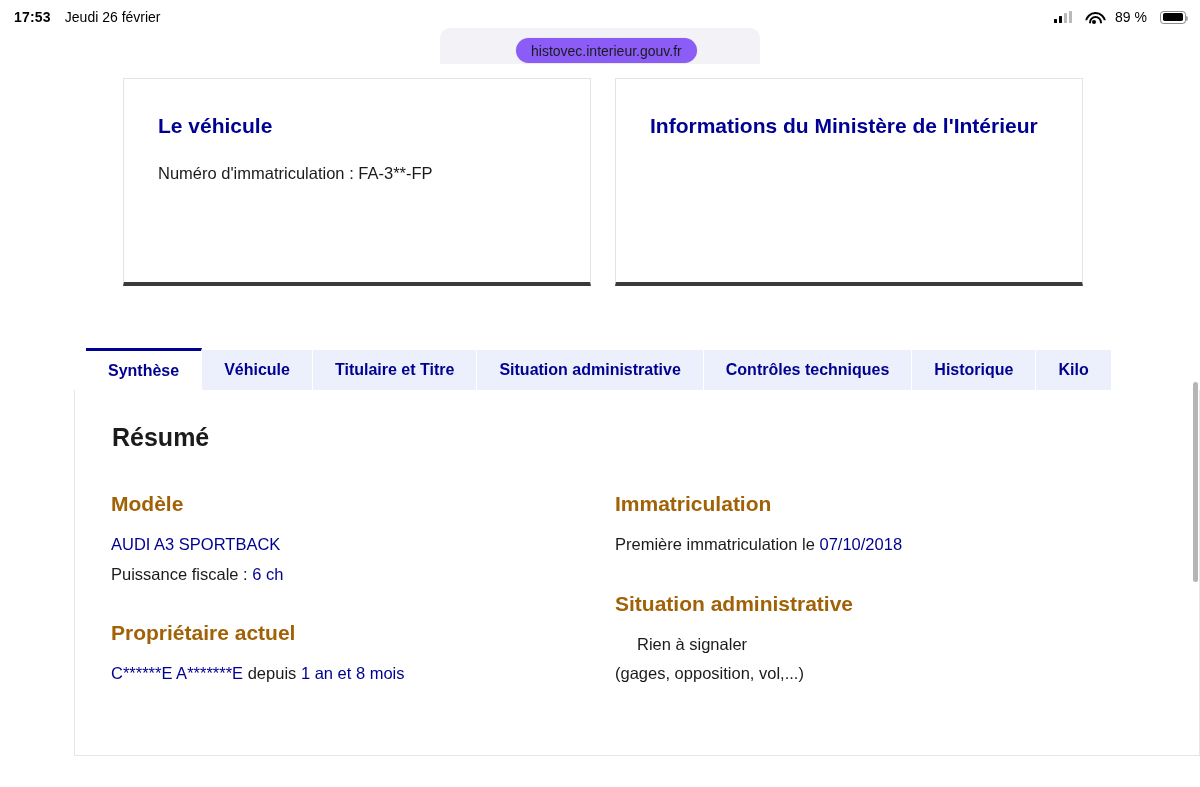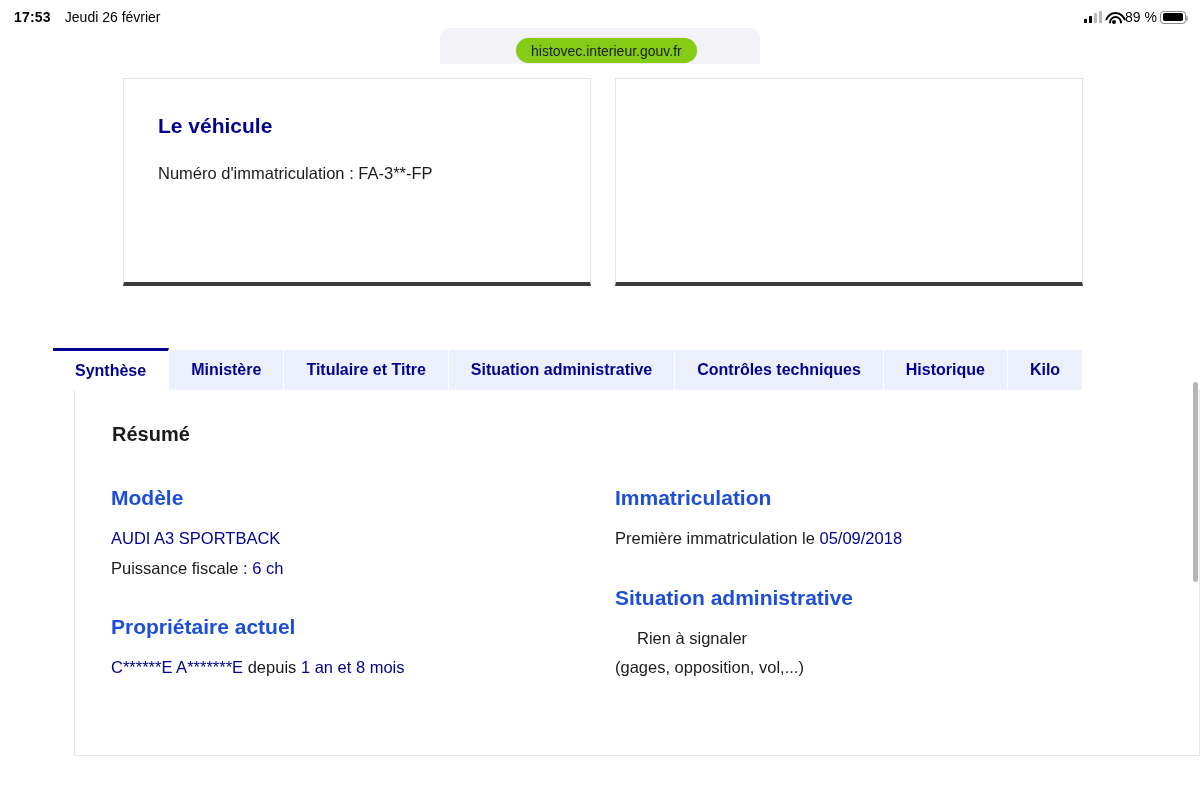--- a/index.html
+++ b/index.html
@@ -19,21 +19,21 @@
     padding: 0 14px;
     font-size: 14px;
     color: #000000;
   }
   .statusbar .time { font-weight: 600; letter-spacing: .2px; }
   .statusbar .date { margin-left: 14px; font-weight: 400; }
   .statusbar .right {
     margin-left: auto;
     display: flex;
     align-items: center;
-    gap: 3px;
+    gap: 13px;
   }
   .signal { display: flex; align-items: flex-end; gap: 2px; height: 12px; }
   .signal i { display: block; width: 3px; background: #000; border-radius: .5px; }
   .signal i:nth-child(1){ height: 4px; }
   .signal i:nth-child(2){ height: 7px; }
   .signal i:nth-child(3){ height: 10px; background: #b9b9b9; }
   .signal i:nth-child(4){ height: 12px; background: #b9b9b9; }
   .wifi { width: 17px; height: 13px; position: relative; }
   .wifi::before {
     content: ""; position: absolute; left: 0; top: 1px;
@@ -81,21 +81,21 @@
     content: ""; position: absolute;
     left: 0; right: 0; bottom: 0; height: 3px;
     background: #3a35c9;
   }
   .urlpill {
     position: absolute;
     left: 516px; top: 4px;
     height: 25px;
     padding: 0 15px;
     display: flex; align-items: center;
-    background: #84cc16;
+    background: #8b5cf6;
     border-radius: 13px;
     font-size: 14px;
     color: #1b1b1b;
     box-shadow: 0 0 0 .5px rgba(0,0,0,.07);
   }
 
   
   .page { position: relative; height: 723px; background: #fff; }
 
   .cards {
@@ -121,21 +121,21 @@
   .card p {
     font-size: 16.5px;
     color: #1b1b1b;
     line-height: 1.5;
   }
 
   
   .tabs {
     display: flex;
     align-items: flex-end;
-    padding-left: 53px;
+    padding-left: 86px;
     margin-top: 62px;
     height: 42px;
     overflow: hidden;
   }
   .tab {
     height: 40px;
     padding: 0 22px;
     display: flex; align-items: center;
     font-size: 16px;
     font-weight: 700;
@@ -155,35 +155,35 @@
     margin-left: 74px;
     margin-right: 0;
     background: #fff;
     border: 1px solid #e6e6ea;
     border-top: none;
     height: 366px;
     padding: 33px 36px;
     position: relative;
   }
   .panel h3 {
-    font-size: 20px;
+    font-size: 25px;
     font-weight: 700;
     color: #1b1b1b;
     margin-bottom: 40px;
     margin-left: 1px;
   }
   .grid2 {
     display: flex;
   }
   .col { width: 504px; }
   .col.right { width: 520px; }
   .col h4 {
     font-size: 21px;
     font-weight: 700;
-    color: #1d4ed8;
+    color: #a16207;
     margin-bottom: 14px;
   }
   .col p {
     font-size: 16.5px;
     color: #1b1b1b;
     line-height: 1.8;
   }
   .lnk { color: #000091; }
   .blk { margin-bottom: 32px; }
   .nosignal {
@@ -231,26 +231,27 @@
 </div>
 
 <div class="page">
 
   <div class="cards">
     <div class="card">
       <h2>Le véhicule</h2>
       <p>Numéro d'immatriculation : FA-3**-FP</p>
     </div>
     <div class="card">
+      <h2>Informations du Ministère de l'Intérieur</h2>
     </div>
   </div>
 
   <div class="tabs">
     <div class="tab active">Synthèse</div>
-    <div class="tab">Ministère</div>
+    <div class="tab">Véhicule</div>
     <div class="tab">Titulaire et Titre</div>
     <div class="tab">Situation administrative</div>
     <div class="tab">Contrôles techniques</div>
     <div class="tab">Historique</div>
     <div class="tab">Kilo</div>
   </div>
 
   <div class="panel">
     <h3>Résumé</h3>
 
@@ -272,21 +273,21 @@
           <p>
             <span class="lnk">C******E A*******E</span><span> depuis </span><span class="lnk">1 an et 8 mois</span>
           </p>
         </div>
       </div>
 
       <div class="col right">
         <div class="blk">
           <h4>Immatriculation</h4>
           <p>
-            <span>Première immatriculation le </span><span class="lnk">05/09/2018</span>
+            <span>Première immatriculation le </span><span class="lnk">07/10/2018</span>
           </p>
         </div>
 
         <div class="blk">
           <h4>Situation administrative</h4>
           <p class="nosignal">Rien à signaler</p>
           <p>(gages, opposition, vol,...)</p>
         </div>
       </div>
 

